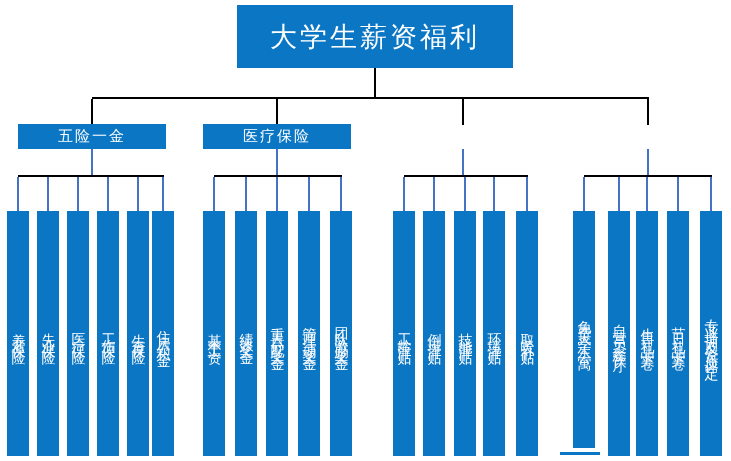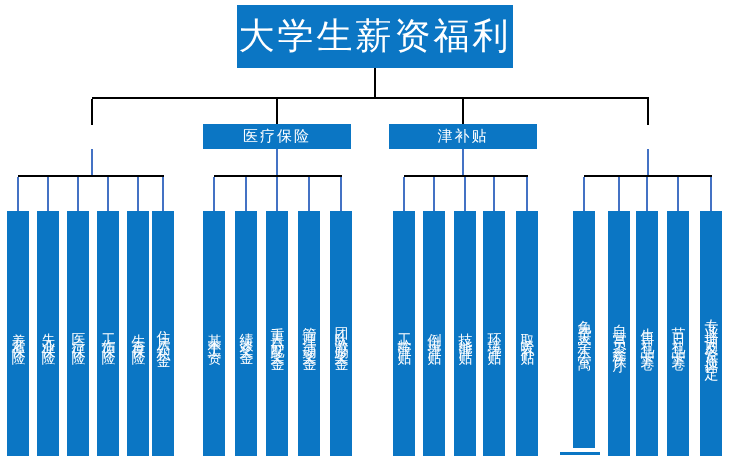--- a/index.html
+++ b/index.html
@@ -6,21 +6,21 @@
   .canvas {
     position:relative; width:731px; height:461px; background:var(--background,#fff);
     overflow:hidden; font-family:"Liberation Sans", sans-serif;
   }
   .box {
     position:absolute; background:var(--fill-blue,#0b76c4); color:var(--text-white,#fff);
     display:flex; align-items:center; justify-content:center; box-sizing:border-box; text-align:center;
   }
   .title-box {
     left:237px; top:5px; width:276px; height:63px;
-    font-size:36px; letter-spacing:3px; font-family:"Liberation Serif", serif;
+    font-size:27px; letter-spacing:3px; font-family:"Liberation Serif", serif;
   }
   .hdr { top:124px; width:148px; height:25px; font-size:15px; letter-spacing:2px; font-family:"Liberation Serif", serif; }
   .hdr-0 { left:18px; }  .hdr-1 { left:203px; }  .hdr-2 { left:389px; }  .hdr-3 { left:574px; }
   .bar { top:211px; width:22px; height:245px; }
   .bar span {
     writing-mode:vertical-rl; text-orientation:upright;
     font-size:14px; letter-spacing:6px; line-height:22px; font-family:"Liberation Serif", serif;
   }
   .ln { position:absolute; }
   .lnb { background:var(--line-black,#000); }
@@ -46,25 +46,25 @@
     <span>大学生薪资福利</span>
   </div>
 
   <div class="ln lnb stem-top"></div>
   <div class="ln lnb hline-top"></div>
   <div class="ln lnb drop-top" style="left:91px"></div>
   <div class="ln lnb drop-top" style="left:276px"></div>
   <div class="ln lnb drop-top" style="left:462px"></div>
   <div class="ln lnb drop-top" style="left:647px"></div>
 
+  <div class="box hdr hdr-0">
+    <span>五险一金</span>
+  </div>
   <div class="box hdr hdr-1">
     <span>医疗保险</span>
-  </div>
-  <div class="box hdr hdr-2">
-    <span>津补贴</span>
   </div>
 
   <div class="ln lnc stem-g" style="left:91px"></div>
   <div class="ln lnc stem-g" style="left:276px"></div>
   <div class="ln lnc stem-g" style="left:462px"></div>
   <div class="ln lnc stem-g" style="left:647px"></div>
 
   <div class="ln lnb hline-g" style="left:18px;width:146px"></div>
   <div class="ln lnb hline-g" style="left:214px;width:128px"></div>
   <div class="ln lnb hline-g" style="left:404px;width:124px"></div>

